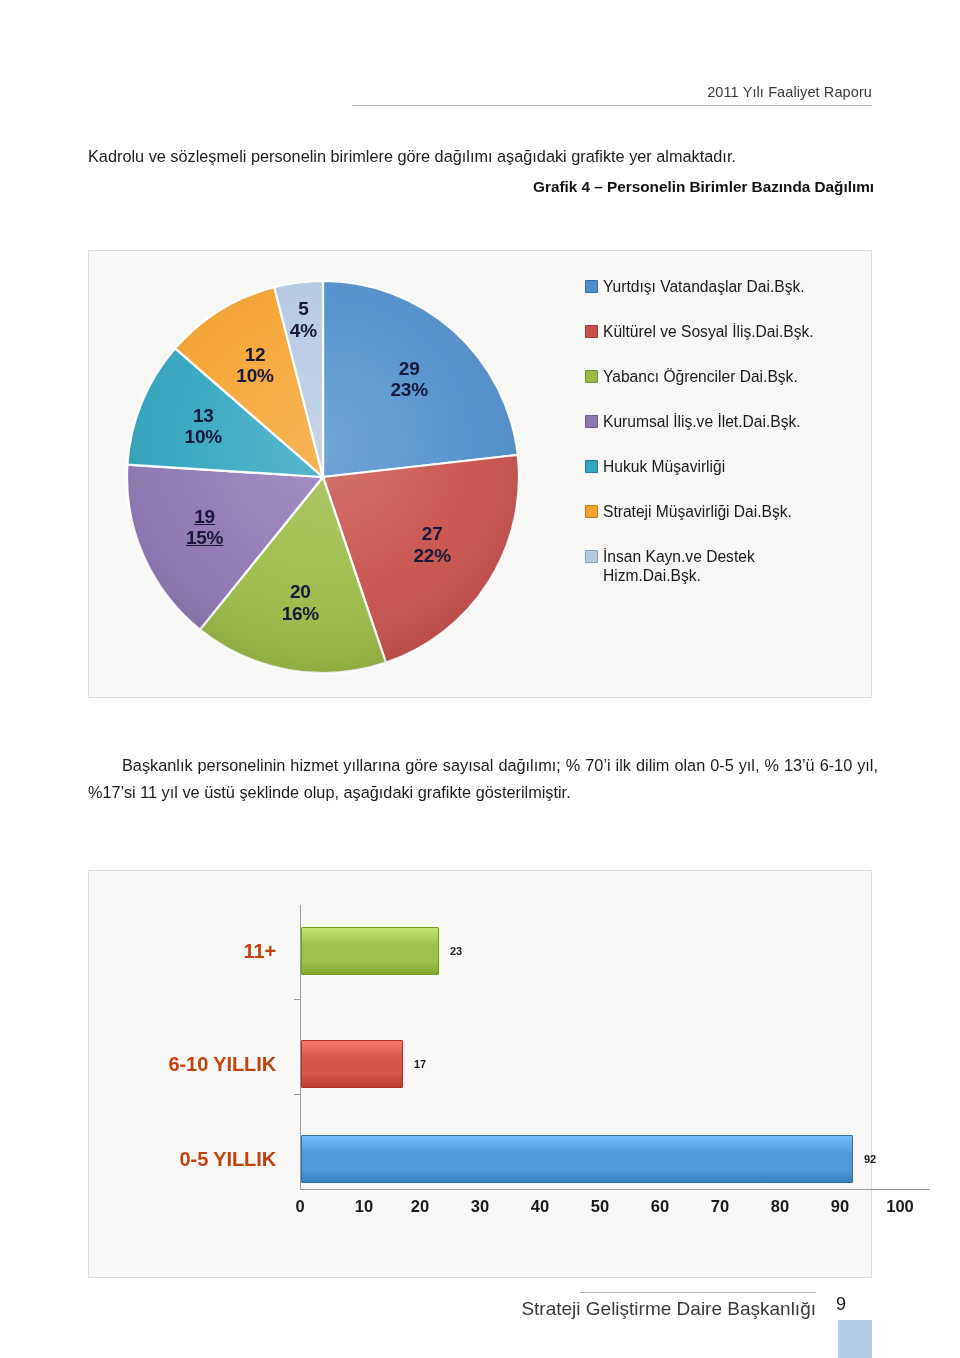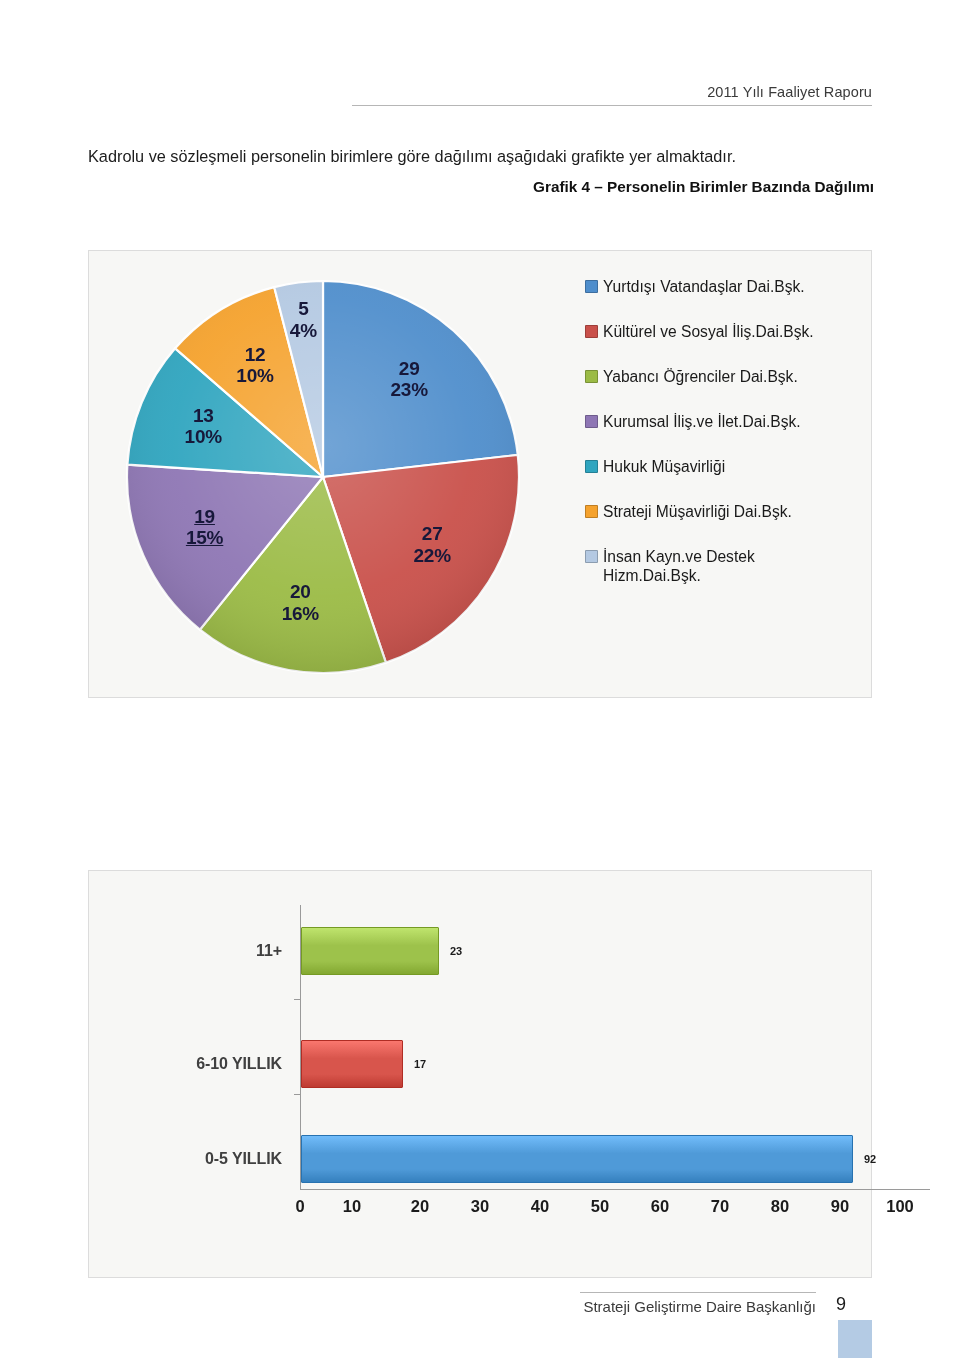--- a/index.html
+++ b/index.html
@@ -191,27 +191,27 @@
     position: absolute;
     left: 0;
     top: 0;
     height: 48px;
     box-sizing: border-box;
     border-radius: 1px;
   }
   .bar-cat-label {
     position: absolute;
     right: 100%;
-    margin-right: 19px;
+    margin-right: 25px;
     top: 50%;
     transform: translateY(-50%);
     white-space: nowrap;
-    font-size: 16px;
+    font-size: 20px;
     font-weight: bold;
-    color: #404040;
+    color: #c2410c;
     letter-spacing: -0.1px;
   }
   .bar-value-label {
     position: absolute;
     left: 100%;
     margin-left: 11px;
     top: 50%;
     transform: translateY(-50%);
     font-size: 11px;
     font-weight: bold;
@@ -246,21 +246,21 @@
     right: 56px;
     top: 0;
     width: 236px;
     height: 1px;
     background: #b6b6b6;
   }
   .footer-text {
     position: absolute;
     right: 56px;
     top: 6px;
-    font-size: 15px;
+    font-size: 19px;
     color: #3a3a3a;
     white-space: nowrap;
   }
   .footer-page {
     position: absolute;
     right: 26px;
     top: 2px;
     font-size: 18px;
     color: #1a1a1a;
     font-weight: normal;
@@ -354,20 +354,21 @@
           <span class="legend-label">Strateji Müşavirliği Dai.Bşk.</span>
         </div>
         <div class="legend-item">
           <span class="legend-swatch" style="background: rgb(180, 201, 226);"></span>
           <span class="legend-label">İnsan Kayn.ve Destek
 Hizm.Dai.Bşk.</span>
         </div>
       </div>
   </div>
 
+  <p class="mid-para">Başkanlık personelinin hizmet yıllarına göre sayısal dağılımı; % 70’i ilk dilim olan 0-5 yıl, % 13’ü 6-10 yıl, %17’si 11 yıl ve üstü şeklinde olup, aşağıdaki grafikte gösterilmiştir.</p>
 
 
   <div class="chart-frame" id="bar-frame">
     <div class="bar-plot" id="bar-plot">
       <div class="bar-axis-v"></div>
       <div class="bar-axis-h"></div>
       <div class="bar-tick" style="top:128px;"></div>
       <div class="bar-tick" style="top:223px;"></div>
       <div id="bar-rows">
           <div class="bar-row" style="top: 264px; width: 552px;">
@@ -381,21 +382,21 @@
             <span class="bar-value-label">17</span>
           </div>
           <div class="bar-row" style="top: 56px; width: 138px;">
             <div class="bar-rect" style="width: 138px; background: linear-gradient(rgb(191, 228, 109) 0%, rgb(157, 194, 75) 38%, rgb(157, 194, 75) 72%, rgb(131, 168, 49) 100%); border: 1px solid rgb(117, 154, 35);"></div>
             <span class="bar-cat-label">11+</span>
             <span class="bar-value-label">23</span>
           </div>
         </div>
       <div class="xaxis-labels" id="bar-xaxis">
           <span class="xtick-label" style="left: 0px;">0</span>
-          <span class="xtick-label" style="left: 52px; text-align: right;">10</span>
+          <span class="xtick-label" style="left: 64px; text-align: right;">10</span>
           <span class="xtick-label" style="left: 120px;">20</span>
           <span class="xtick-label" style="left: 180px;">30</span>
           <span class="xtick-label" style="left: 240px;">40</span>
           <span class="xtick-label" style="left: 300px;">50</span>
           <span class="xtick-label" style="left: 360px;">60</span>
           <span class="xtick-label" style="left: 420px;">70</span>
           <span class="xtick-label" style="left: 480px;">80</span>
           <span class="xtick-label" style="left: 540px;">90</span>
           <span class="xtick-label" style="left: 600px;">100</span>
         </div>

